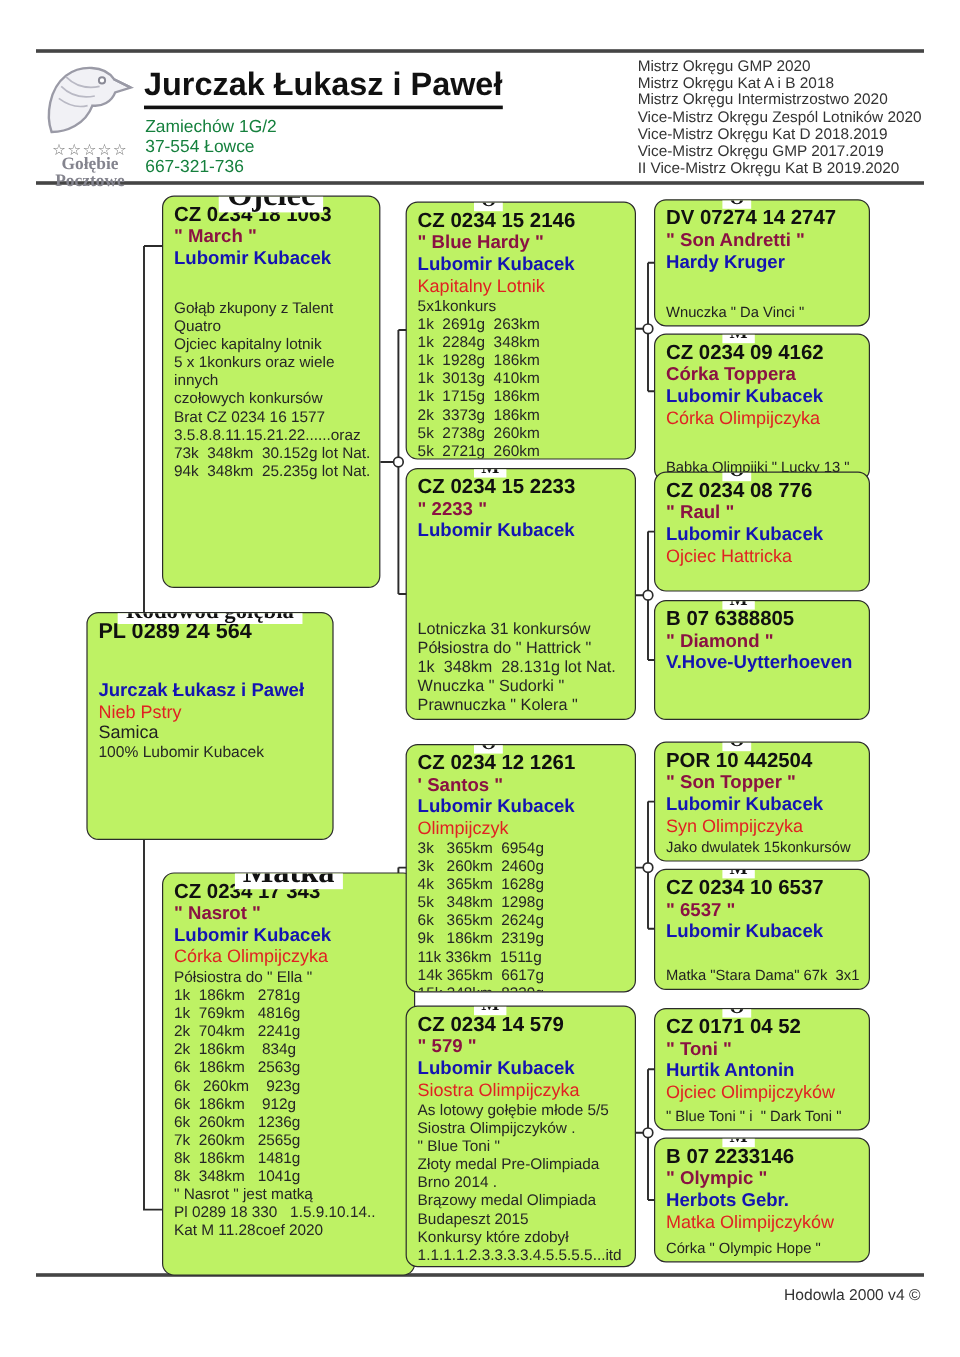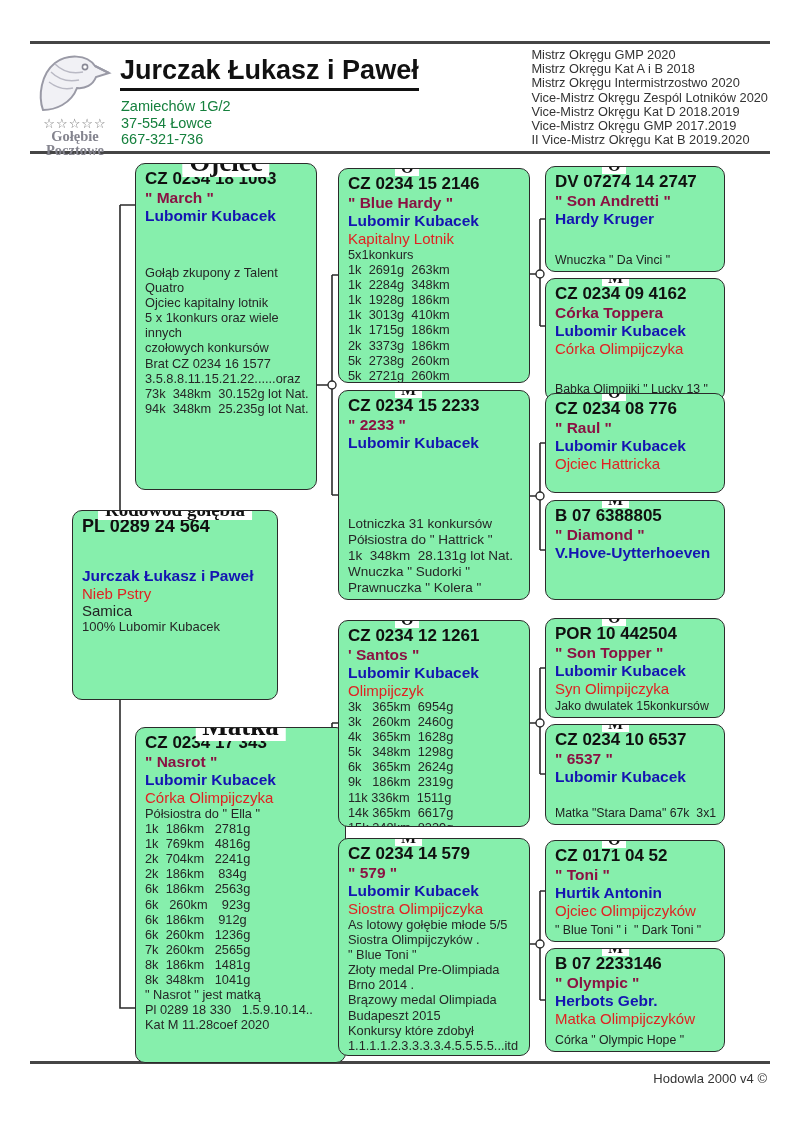--- a/index.html
+++ b/index.html
@@ -9,36 +9,36 @@
   
   #hdr-title{position:absolute;left:120px;top:55px;font-size:27px;font-weight:bold;color:#111;
              border-bottom:3px solid #111;padding-bottom:2px;white-space:nowrap;}
   #hdr-addr{position:absolute;left:121px;top:98px;font-size:14.5px;line-height:16.5px;color:#15803d;}
   #hdr-ach{position:absolute;right:32px;top:48px;text-align:left;font-size:12.8px;line-height:14.2px;color:#333;}
   
   #logo{position:absolute;left:31px;top:52px;width:88px;text-align:center;}
   #logo .stars{font-size:13px;letter-spacing:1px;color:#777;line-height:12px;}
   #logo .lg{font-family:"Liberation Serif",serif;font-weight:bold;color:#84848e;font-size:14.5px;line-height:13.5px;}
   
-  .pbox{position:absolute;box-sizing:border-box;background:#86efac;border:1.6px solid #2b2b2b;
+  .pbox{position:absolute;box-sizing:border-box;background:#bef264;border:1.6px solid #2b2b2b;
         border-radius:10px;padding:5px 7px 4px 9px;z-index:2;display:flex;flex-direction:column;overflow:hidden;}
   .boxtitle{position:absolute;top:-17px;left:50%;transform:translateX(-50%);background:#fff;
             padding:0 7px;font-family:"Liberation Serif",serif;font-weight:bold;font-size:27px;
             color:#111;white-space:nowrap;line-height:30px;z-index:3;}
   .boxtitle.small{font-size:19px;top:-12px;line-height:21px;}
   .gplabel{position:absolute;top:-10px;left:56px;background:#fff;padding:0 6px;
            font-family:"Liberation Serif",serif;font-weight:bold;font-size:16px;color:#111;line-height:17px;z-index:3;}
   .ring{font-size:17px;font-weight:bold;color:#101010;white-space:nowrap;}
   .pname{font-size:15.5px;font-weight:bold;color:#8a1243;white-space:nowrap;}
   .breeder{font-size:15.5px;font-weight:bold;color:#1414b2;white-space:nowrap;}
   .redline{font-size:15px;color:#e02222;white-space:nowrap;}
   .plain{font-size:15px;color:#222;}
   .notes{font-size:12.8px;color:#262626;line-height:1.18;white-space:pre-wrap;}
   .bnote{margin-top:auto;font-size:12.3px;color:#222;white-space:pre-wrap;line-height:1.15;}
-  .gap40{margin-top:40px;} .gap42{margin-top:64px;} .gap30{margin-top:30px;}
+  .gap40{margin-top:24px;} .gap42{margin-top:64px;} .gap30{margin-top:30px;}
   
   #wires{position:absolute;left:0;top:0;z-index:1;}
   
   #footer-text{position:absolute;right:33px;top:1071px;font-size:13px;color:#333;}
 </style>
 </head>
 <body>
 
 <div id="page">
 

